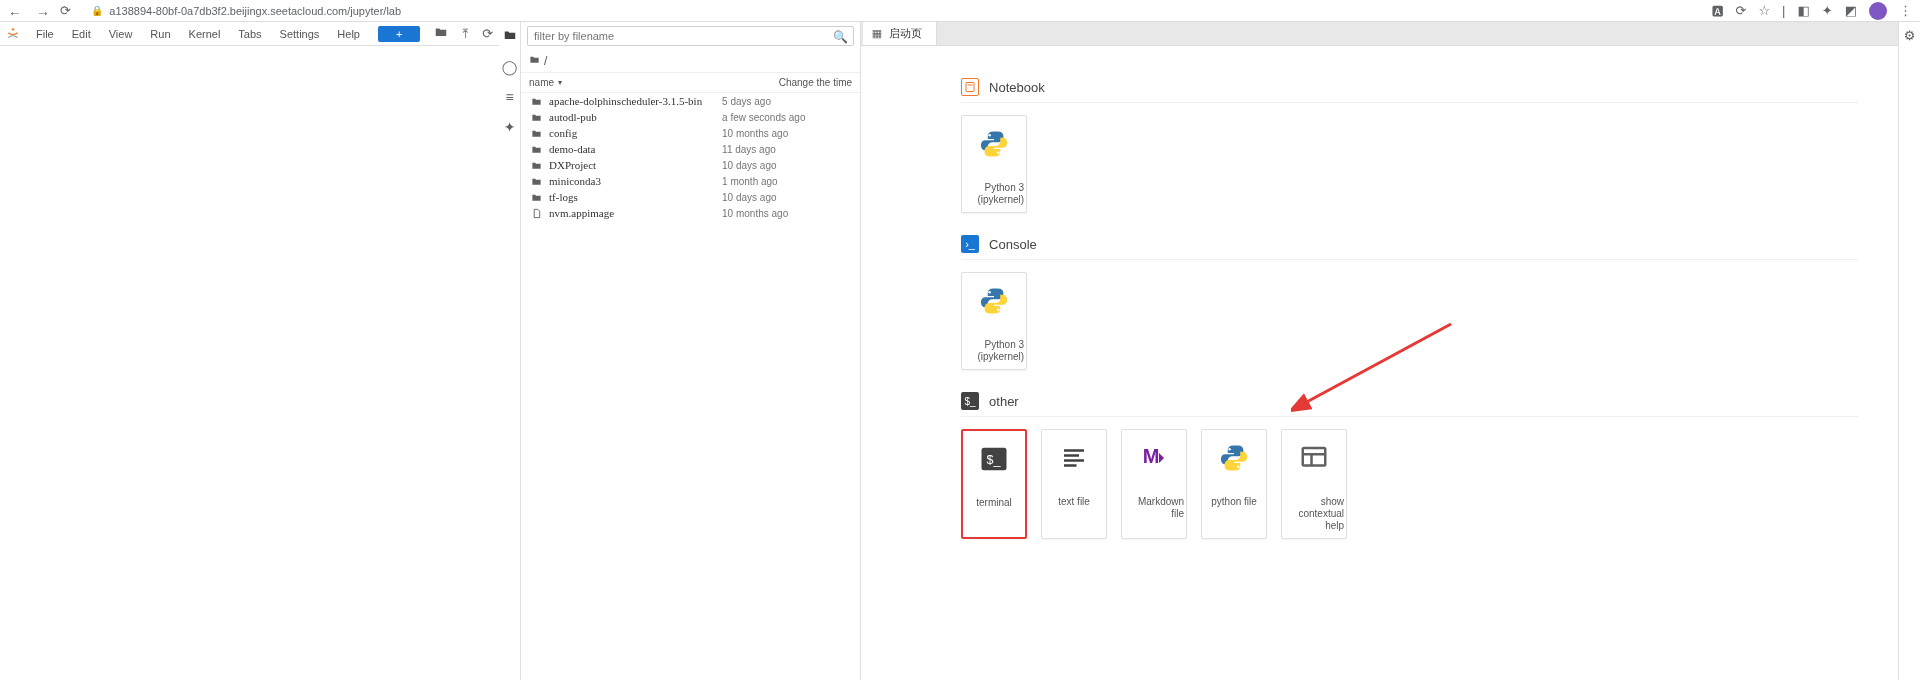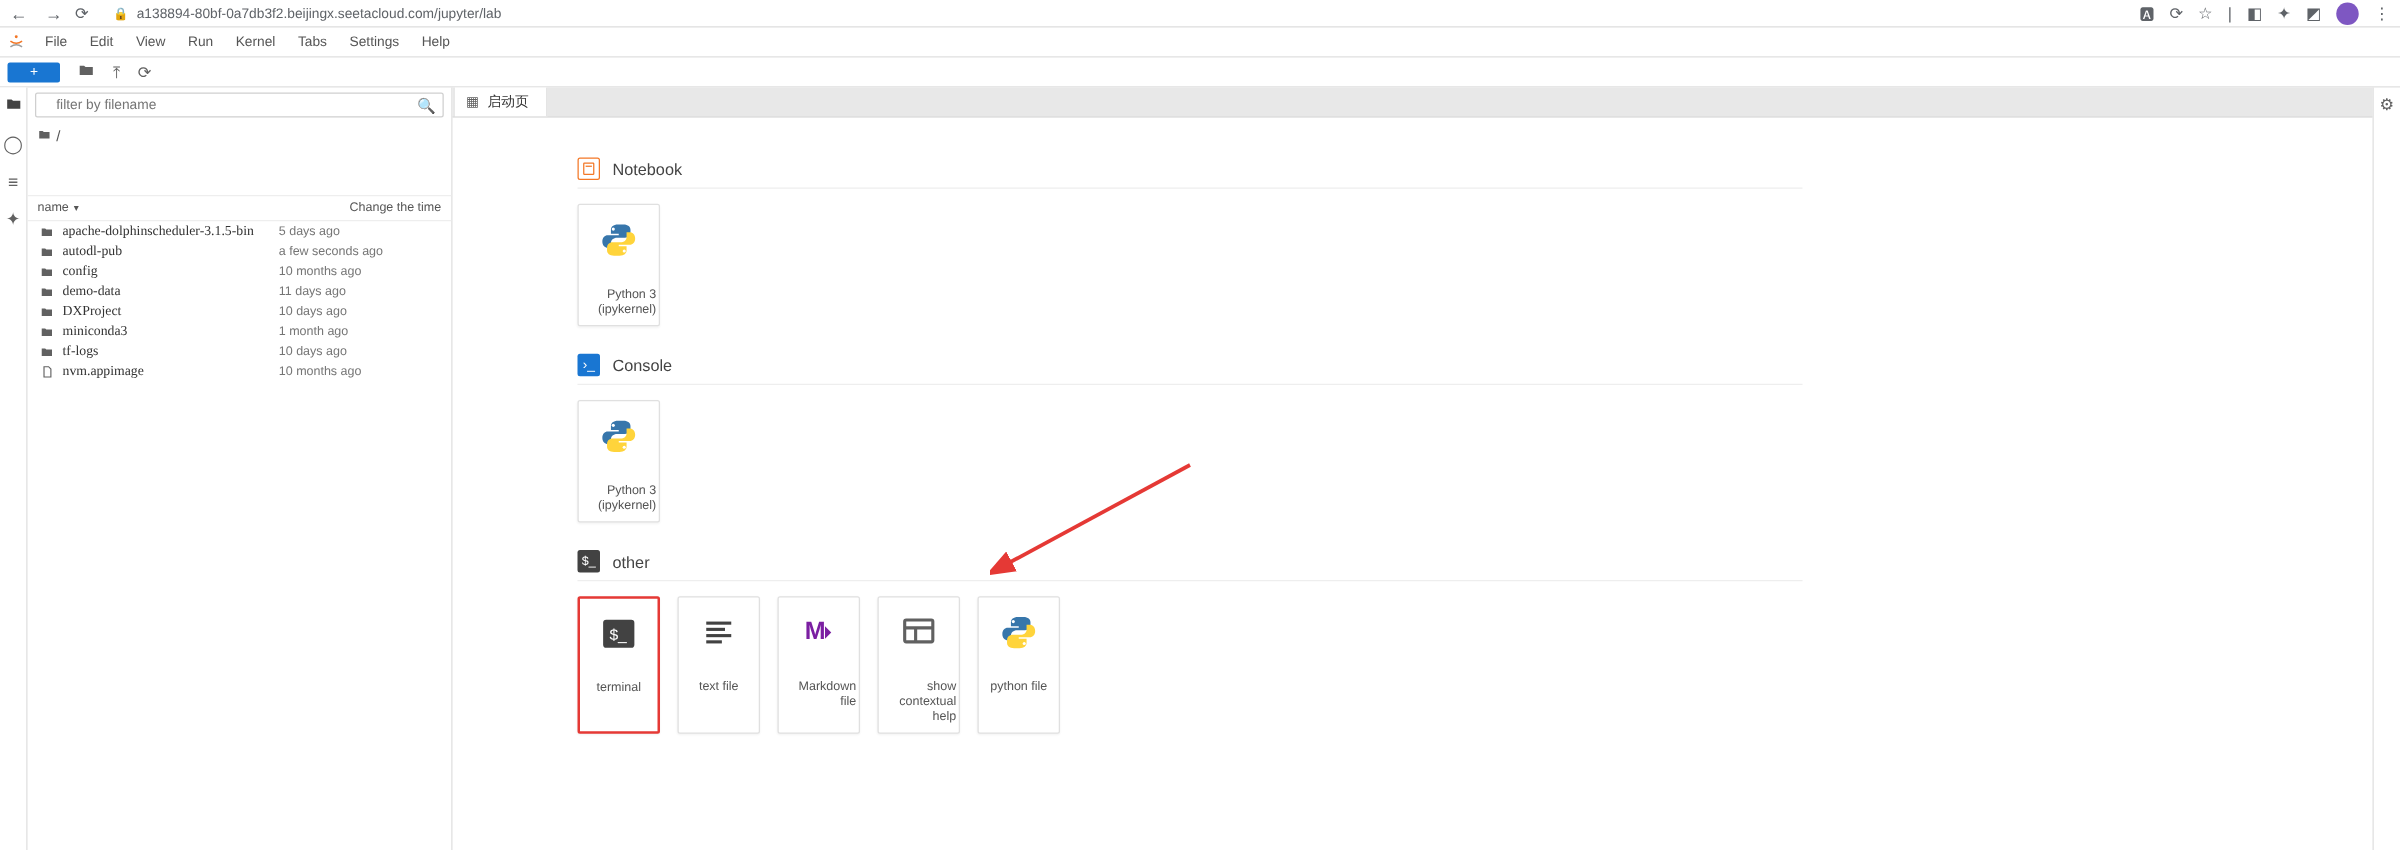--- a/index.html
+++ b/index.html
@@ -9,43 +9,43 @@
   .browser-bar { height: 22px; display: flex; align-items: center; padding: 0 8px; gap: 10px; border-bottom: 1px solid #ddd; background: #fff; }
   .nav-arrows { display: flex; gap: 14px; color: #5f6368; font-size: 14px; }
   .nav-arrows span { cursor: pointer; }
   .reload { color: #5f6368; font-size: 13px; }
   .url-bar { flex: 1; display: flex; align-items: center; gap: 6px; background: #fff; border-radius: 14px; padding: 1px 10px; font-size: 11px; color: #5f6368; }
   .lock { font-size: 10px; }
   .ext-icons { display: flex; gap: 12px; align-items: center; color: #5f6368; font-size: 13px; }
   .avatar { width: 18px; height: 18px; border-radius: 50%; background: #7e57c2; color: #fff; display: flex; align-items: center; justify-content: center; font-size: 10px; }
 
   
-  .shell { display: flex; flex-direction: column; height: calc(100% - 22px); }
+  .shell { display: flex; flex-direction: row; height: calc(100% - 22px); }
 
   .menubar { display: flex; align-items: center; height: 24px; padding: 0 4px; gap: 2px; border-bottom: 1px solid #e0e0e0; font-size: 11px; color: #555; }
   .logo { width: 18px; height: 18px; margin-right: 4px; display: flex; align-items: center; justify-content: center; }
   .logo svg { width: 14px; height: 14px; }
   .menubar .menu { padding: 2px 8px; cursor: pointer; }
 
   .toolbar { display: flex; align-items: center; height: 24px; padding: 0 6px; gap: 14px; border-bottom: 1px solid #e0e0e0; }
   .new-btn { background: #1976d2; color: #fff; border: none; padding: 2px 18px; border-radius: 2px; font-size: 11px; cursor: pointer; display:flex; align-items:center; justify-content:center; }
   .tool-icon { color: #616161; cursor: pointer; font-size: 13px; }
 
   .main { flex: 1; display: flex; min-height: 0; }
 
   .activity-bar { width: 22px; background: #fff; border-right: 1px solid #e0e0e0; display: flex; flex-direction: column; align-items: center; padding-top: 6px; gap: 14px; color: #616161; font-size: 14px; }
 
   .filebrowser { width: 340px; border-right: 1px solid #e0e0e0; display: flex; flex-direction: column; }
   .filter-row { padding: 4px 6px; }
-  .filter-input { width: 100%; border: 1px solid #cfcfcf; border-radius: 2px; padding: 3px 22px 3px 16px; font-size: 11px; color: #888; }
+  .filter-input { width: 100%; border: 1px solid #cfcfcf; border-radius: 2px; padding: 3px 22px 3px 6px; font-size: 11px; color: #888; }
   .filter-wrap { position: relative; }
   .filter-search { position: absolute; right: 6px; top: 4px; color: #888; font-size: 12px; }
   .crumbs { padding: 4px 8px; font-size: 12px; color: #555; display:flex; align-items:center; gap:4px; }
   .crumbs .folder { font-size:12px; }
-  .listing-head { display: flex; padding: 4px 8px; font-size: 10px; color: #555; border-top: 1px solid #eee; border-bottom: 1px solid #eee; margin-top: 36px; }
+  .listing-head { display: flex; padding: 4px 8px; font-size: 10px; color: #555; border-top: 1px solid #eee; border-bottom: 1px solid #eee; }
   .listing-head .col-name { flex: 1; display:flex; align-items:center; gap:4px;}
   .listing-head .col-time { width: 130px; text-align: right; }
   .listing { flex: 1; overflow: auto; }
   .row { display: flex; align-items: center; padding: 2px 8px; font-size: 11px; cursor: pointer; }
   .row .fi { width: 14px; margin-right: 6px; color: #616161; display:flex; align-items:center; justify-content:center;}
   .row .fname { flex: 1; color: #333; font-family: Liberation Serif, serif; }
   .row .ftime { width: 130px; text-align: left; color: #757575; font-size: 10px; }
 
   .workarea { flex: 1; display: flex; flex-direction: column; min-width: 0; }
   .tabbar { height: 24px; background: #e8e8e8; display: flex; align-items: stretch; border-bottom: 1px solid #dcdcdc; padding-left: 2px;}
@@ -325,38 +325,38 @@
                 <span class="cicon">
                   <svg width="30" height="30" viewBox="0 0 24 24">
                     <text x="3" y="16" font-size="16" font-weight="bold" fill="#7b1fa2">M</text>
                     <path d="M16 8 v8 l4-4 z" fill="#7b1fa2"></path>
                   </svg>
                 </span>
                 <span class="clabel">Markdown file</span>
               </div>
               <div class="card">
                 <span class="cicon">
-                  <svg width="30" height="30" viewBox="0 0 24 24" fill="none" stroke="#616161" stroke-width="2">
-                    <rect x="3" y="4" width="18" height="14" rx="1"></rect>
-                    <line x1="3" y1="9" x2="21" y2="9"></line>
-                    <line x1="10" y1="9" x2="10" y2="18"></line>
-                  </svg>
-                </span>
-                <span class="clabel">show contextual help</span>
-              </div>
-              <div class="card">
-                <span class="cicon">
                   <svg viewBox="0 0 48 48" width="30" height="30">
                     <path fill="#3776ab" d="M23 4c-6 0-9 3-9 7v5h10v2H10c-4 0-7 3-7 8s3 8 7 8h4v-6c0-4 3-7 8-7h10c4 0 7-3 7-7V11c0-4-3-7-9-7H23z"></path>
                     <circle cx="17" cy="10" r="2" fill="#fff"></circle>
                     <path fill="#ffd43b" d="M25 44c6 0 9-3 9-7v-5H24v-2h14c4 0 7-3 7-8s-3-8-7-8h-4v6c0 4-3 7-8 7H16c-4 0-7 3-7 7v3c0 4 3 7 9 7h7z"></path>
                     <circle cx="31" cy="38" r="2" fill="#fff"></circle>
                   </svg>
                 </span>
                 <span class="clabel">python file</span>
+              </div>
+              <div class="card">
+                <span class="cicon">
+                  <svg width="30" height="30" viewBox="0 0 24 24" fill="none" stroke="#616161" stroke-width="2">
+                    <rect x="3" y="4" width="18" height="14" rx="1"></rect>
+                    <line x1="3" y1="9" x2="21" y2="9"></line>
+                    <line x1="10" y1="9" x2="10" y2="18"></line>
+                  </svg>
+                </span>
+                <span class="clabel">show contextual help</span>
               </div>
             </div>
         </div>
 
         <svg class="arrow" style="left:430px; top:270px;" width="170" height="100">
           <defs>
               <marker id="ah" markerWidth="10" markerHeight="10" refX="2" refY="3" orient="auto">
                 <path d="M0,0 L0,6 L8,3 z" fill="#e53935"></path>
               </marker>
             </defs>

